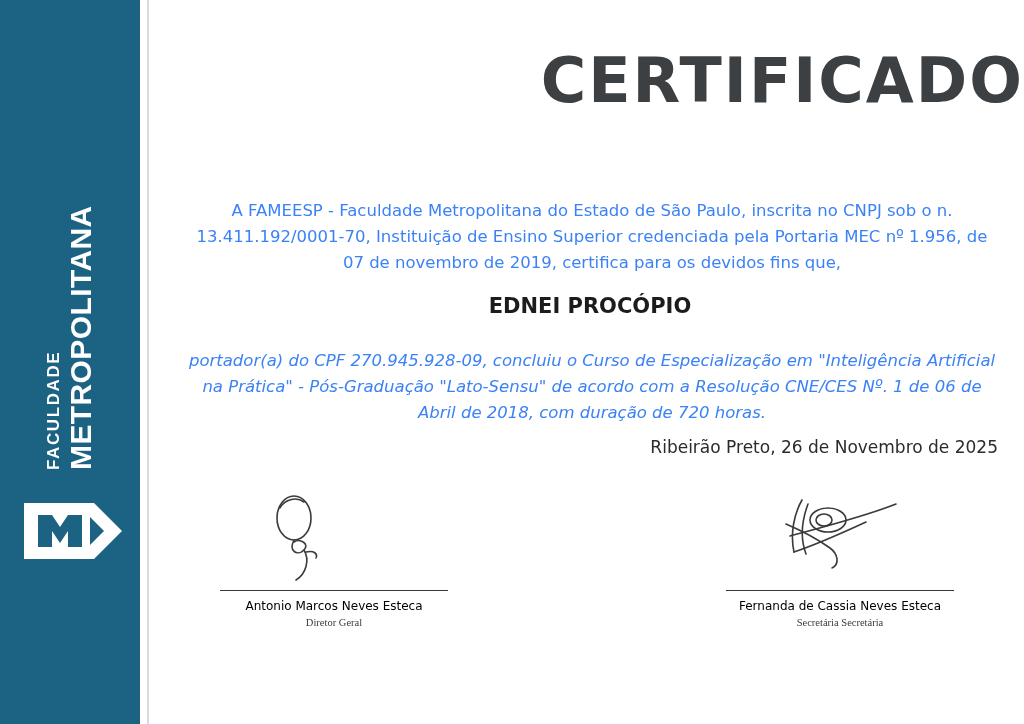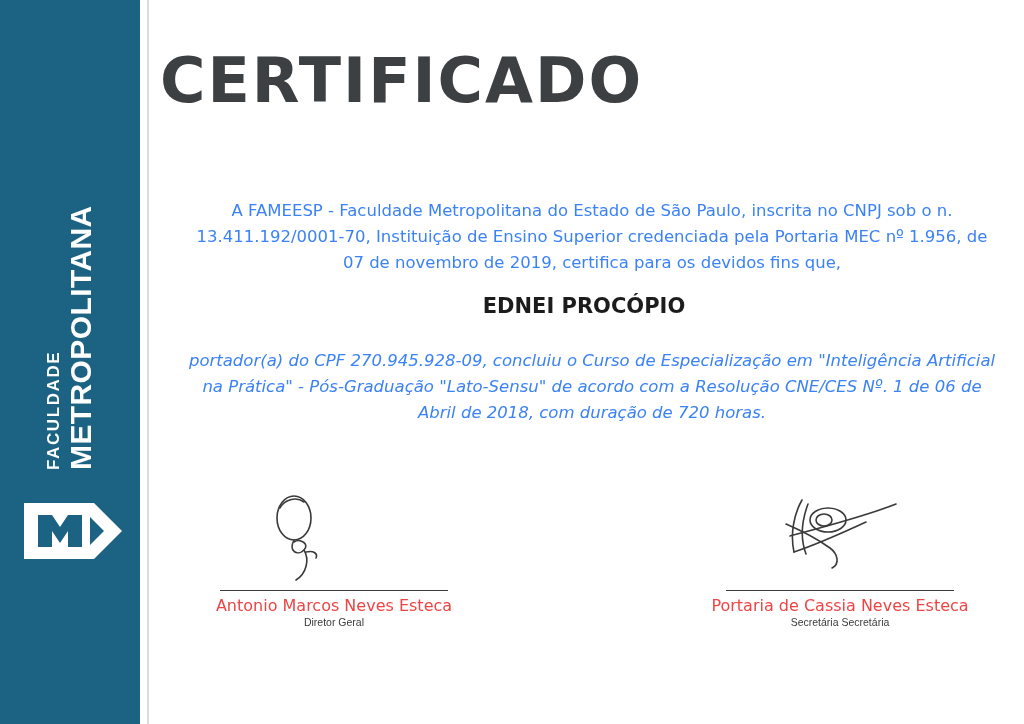--- a/index.html
+++ b/index.html
@@ -82,41 +82,41 @@
     left: 160px;
     top: 0;
     width: 864px;
     height: 724px;
   }
   .title {
     position: absolute;
     top: 44px;
     left: 0;
     width: 864px;
-    text-align: left;
+    text-align: right;
     font-size: 62px;
     font-weight: 700;
     letter-spacing: 2px;
     color: #3c4043;
     font-family: "DejaVu Sans", sans-serif;
   }
   .body-block {
     position: absolute;
     left: 26px;
     width: 812px;
     text-align: center;
     color: #3b82f6;
     font-size: 16.5px;
     line-height: 26px;
     font-family: "DejaVu Sans", sans-serif;
   }
   .para-1 { top: 198px; }
   .recipient {
     position: absolute;
-    left: 18px;
+    left: 24px;
     width: 812px;
     top: 294px;
     text-align: center;
     font-size: 21px;
     font-weight: 700;
     color: #1c1c1c;
     font-family: "DejaVu Sans", sans-serif;
   }
   .para-2 { top: 348px; font-style: italic; }
   .place-date {
@@ -140,29 +140,29 @@
     height: 100px;
     width: 300px;
   }
   .sig-line {
     width: 228px;
     height: 1px;
     background: #3a3a3a;
     margin: 0 auto 6px auto;
   }
   .sig-name {
-    font-size: 16px;
-    color: #ef4444;
+    font-size: 12px;
+    color: #000000;
     font-family: "DejaVu Sans", sans-serif;
     line-height: 18px;
   }
   .sig-role {
     font-size: 10.5px;
     color: #3a3a3a;
-    font-family: Liberation Sans, sans-serif;
+    font-family: Liberation Serif, serif;
     line-height: 15px;
   }
 </style>
 </head>
 <body>
 
 <div class="certificate">
 
   <div class="side-band"></div>
   <div class="band-divider"></div>
@@ -183,20 +183,21 @@
   <div class="content">
 
     <div class="title">CERTIFICADO</div>
 
     <div class="body-block para-1">A FAMEESP - Faculdade Metropolitana do Estado de São Paulo, inscrita no CNPJ sob o n. 13.411.192/0001-70, Instituição de Ensino Superior credenciada pela Portaria MEC nº 1.956, de 07 de novembro de 2019, certifica para os devidos fins que,</div>
 
     <div class="recipient">EDNEI PROCÓPIO</div>
 
     <div class="body-block para-2">portador(a) do CPF 270.945.928-09, concluiu o Curso de Especialização em "Inteligência Artificial na Prática" - Pós-Graduação "Lato-Sensu" de acordo com a Resolução CNE/CES Nº. 1 de 06 de Abril de 2018, com duração de 720 horas.</div>
 
+    <div class="place-date">Ribeirão Preto, 26 de Novembro de 2025</div>
 
     <div class="sig-block sig-left">
       <div class="sig-graphic">
         <svg width="300" height="100" viewBox="0 0 300 100" xmlns="http://www.w3.org/2000/svg">
           <g fill="none" stroke="#3a3a3a" stroke-width="1.6" stroke-linecap="round">
             <ellipse cx="110" cy="28" rx="17" ry="22"></ellipse>
             <path d="M110 50 C104 62 114 66 120 60 C126 54 116 48 110 52"></path>
             <path d="M120 60 C126 70 122 84 112 90"></path>
             <path d="M96 18 C100 10 112 6 120 12"></path>
             <path d="M122 62 C130 60 134 64 132 68"></path>
@@ -216,18 +217,18 @@
             <path d="M118 14 C112 30 110 48 116 64"></path>
             <ellipse cx="138" cy="30" rx="18" ry="12"></ellipse>
             <ellipse cx="134" cy="30" rx="8" ry="6"></ellipse>
             <path d="M100 46 C130 38 176 26 206 14"></path>
             <path d="M104 62 C122 56 150 44 176 32"></path>
             <path d="M96 34 C110 40 126 48 140 58 C148 64 150 74 142 78"></path>
           </g>
         </svg>
       </div>
       <div class="sig-line"></div>
-      <div class="sig-name">Portaria de Cassia Neves Esteca</div>
+      <div class="sig-name">Fernanda de Cassia Neves Esteca</div>
       <div class="sig-role">Secretária Secretária</div>
     </div>
 
   </div>
 </div>
 
 </body></html>

